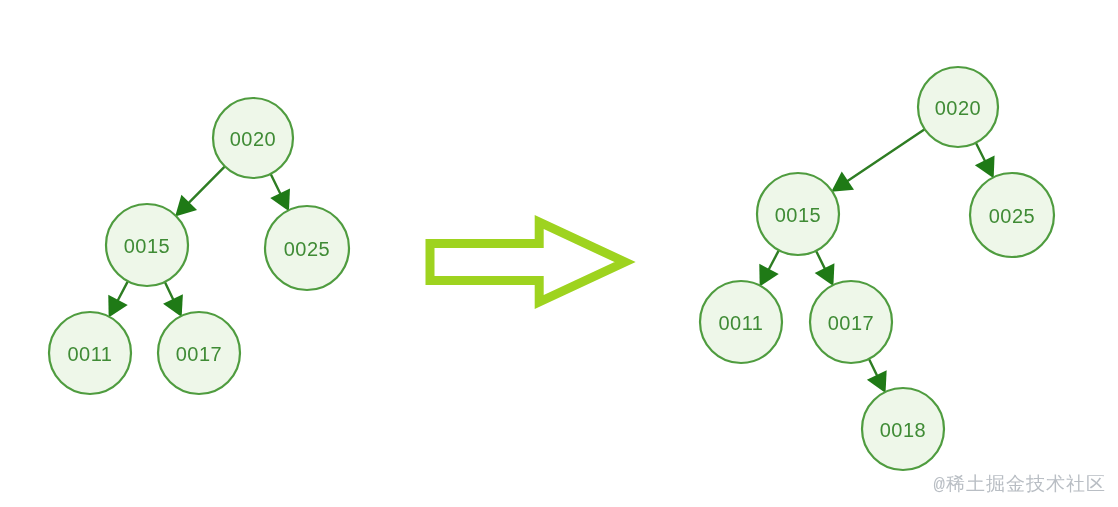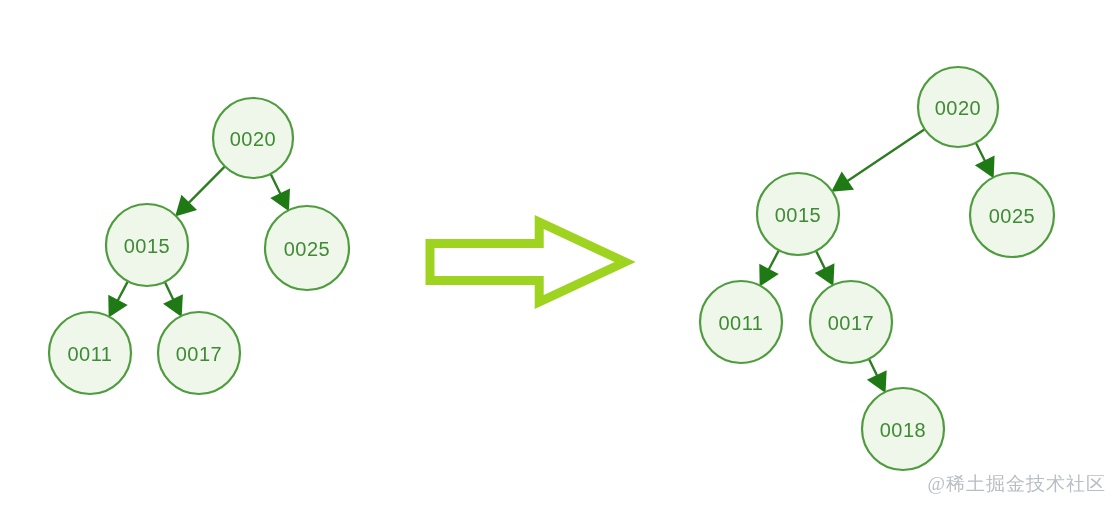--- a/index.html
+++ b/index.html
@@ -54,21 +54,21 @@
     stroke: #9ed31f;
     stroke-width: 9;
     stroke-linejoin: miter;
   }
   .watermark-text {
     position: absolute;
     right: 12px;
     bottom: 10px;
     color: #b9bec4;
     font-size: 19px;
-    font-family: Liberation Serif, serif;
+    font-family: Liberation Mono, monospace;
     letter-spacing: 1px;
     white-space: nowrap;
     user-select: none;
   }
 </style>
 </head>
 <body>
 
 <div id="canvas">
 

